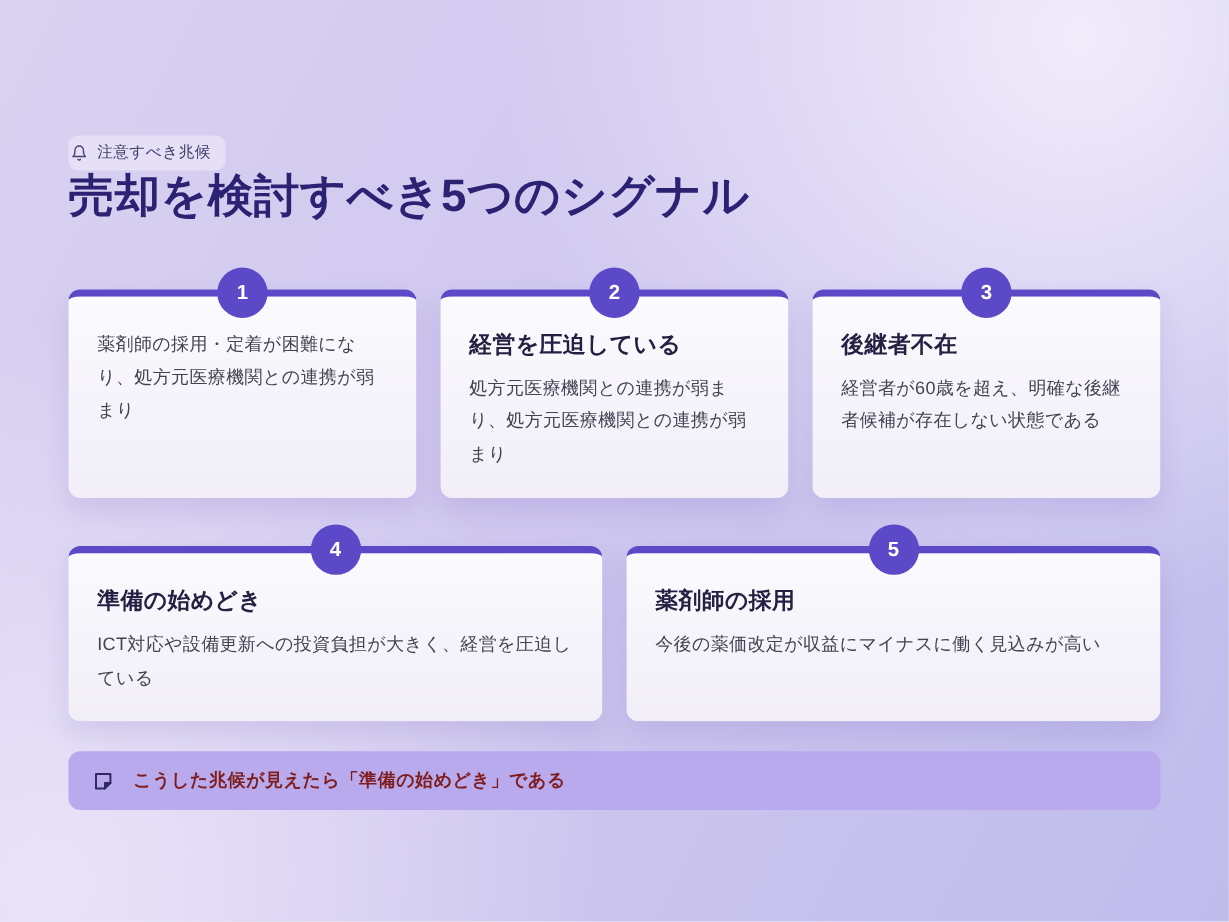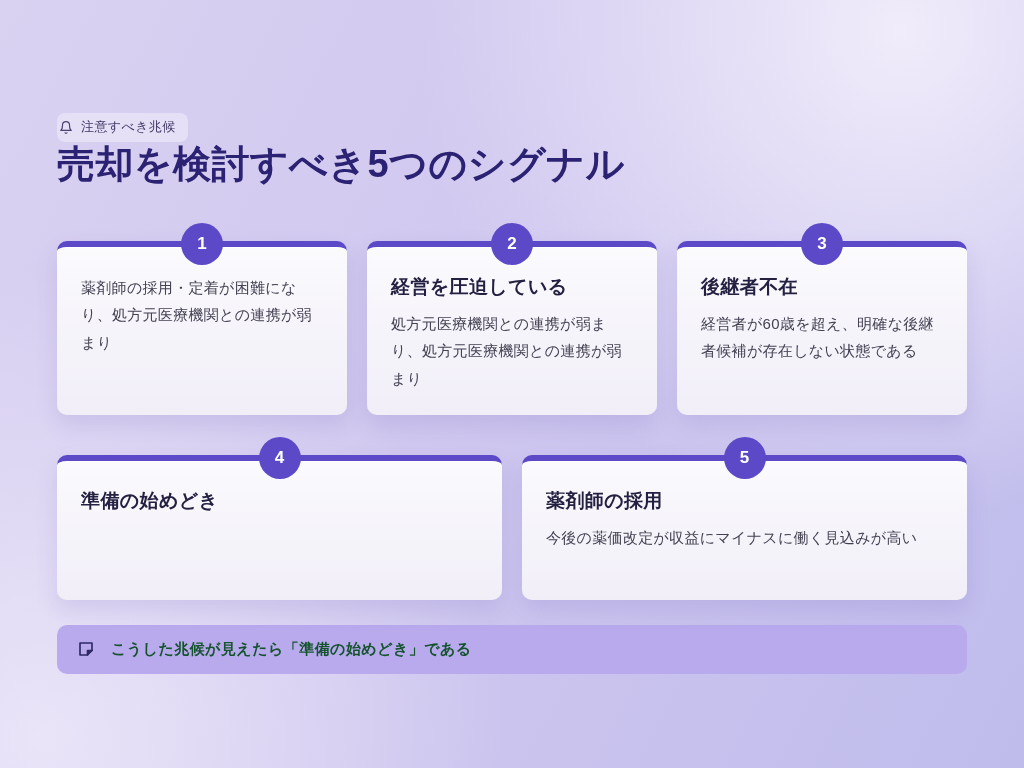--- a/index.html
+++ b/index.html
@@ -96,21 +96,21 @@
     border-radius: 10px;
     padding: 15px 20px;
     display: flex;
     align-items: center;
     gap: 16px;
   }
   .footer-note svg { display: block; flex: 0 0 auto; }
   .footer-text {
     font-size: 15px;
     font-weight: 600;
-    color: #14532d;
+    color: #7f1d1d;
     letter-spacing: 0.03em;
   }
 </style>
 </head>
 <body>
 
 <div class="slide">
   <div class="content">
 
     <div class="badge">
@@ -139,20 +139,21 @@
         <div class="card-number">3</div>
         <div class="card-title">後継者不在</div>
         <div class="card-desc">経営者が60歳を超え、明確な後継者候補が存在しない状態である</div>
       </div>
     </div>
 
     <div class="cards-row row-2">
       <div class="card">
         <div class="card-number">4</div>
         <div class="card-title">準備の始めどき</div>
+        <div class="card-desc">ICT対応や設備更新への投資負担が大きく、経営を圧迫している</div>
       </div>
       <div class="card">
         <div class="card-number">5</div>
         <div class="card-title">薬剤師の採用</div>
         <div class="card-desc">今後の薬価改定が収益にマイナスに働く見込みが高い</div>
       </div>
     </div>
 
     <div class="footer-note">
       <span>

